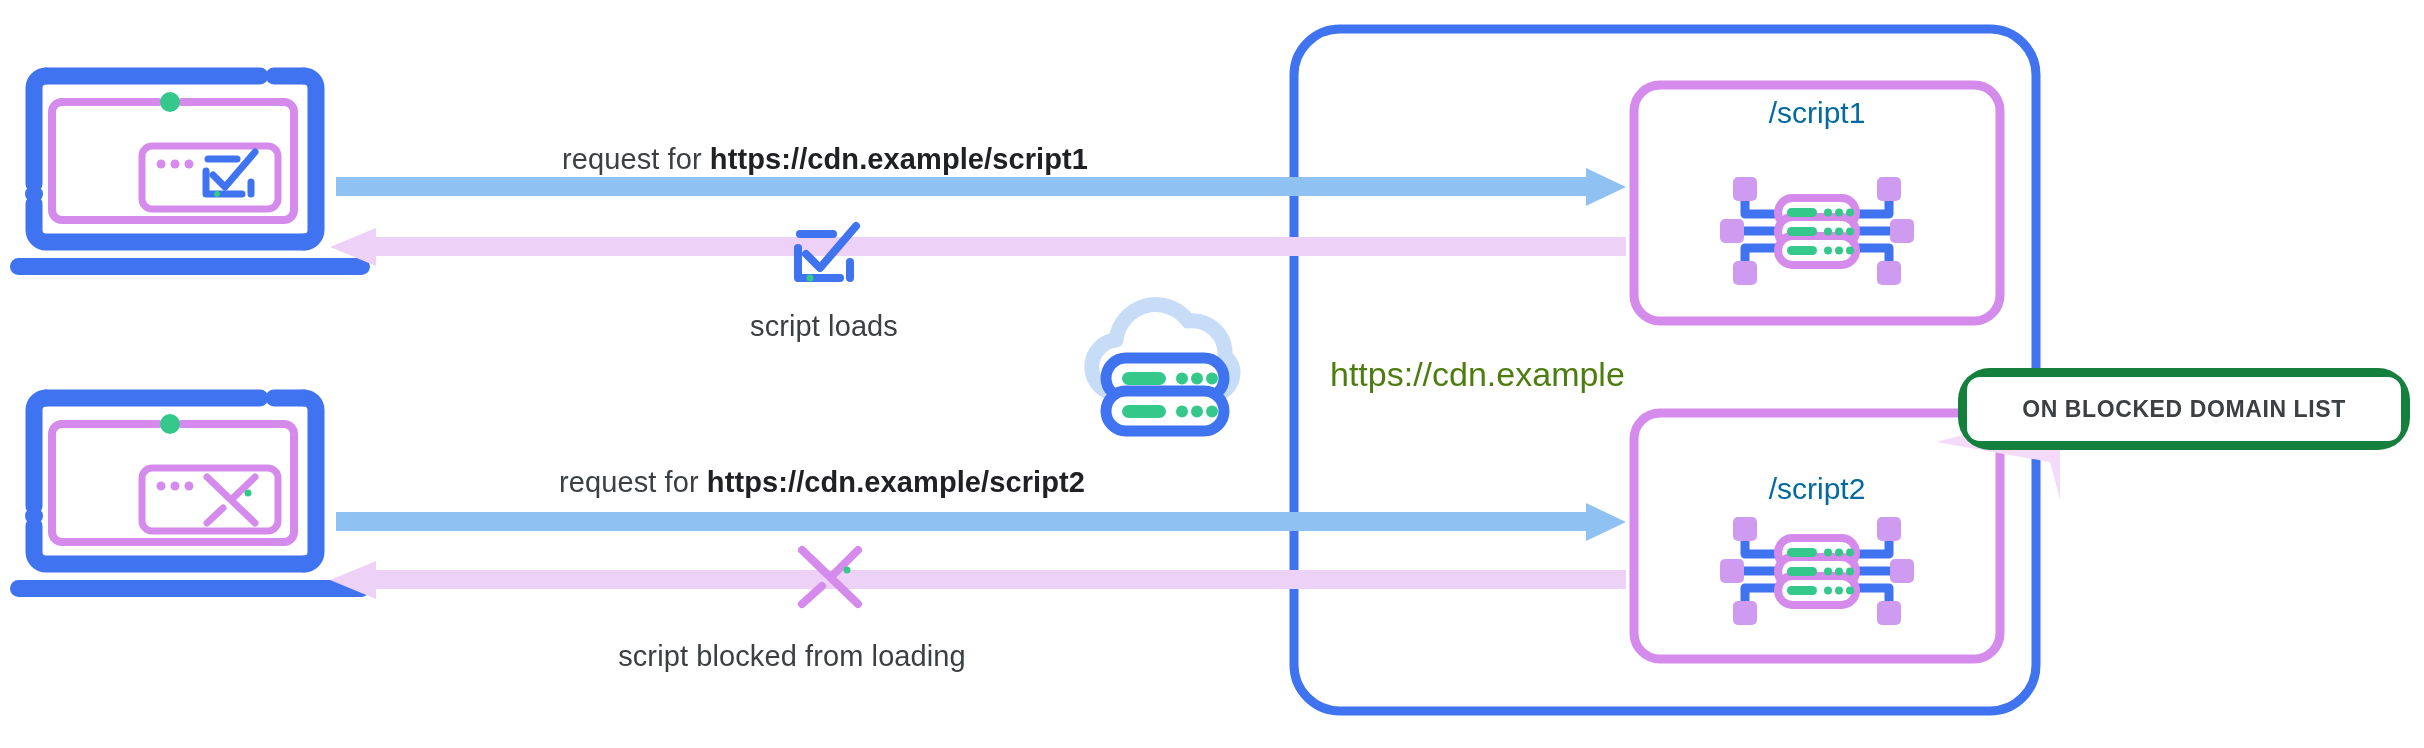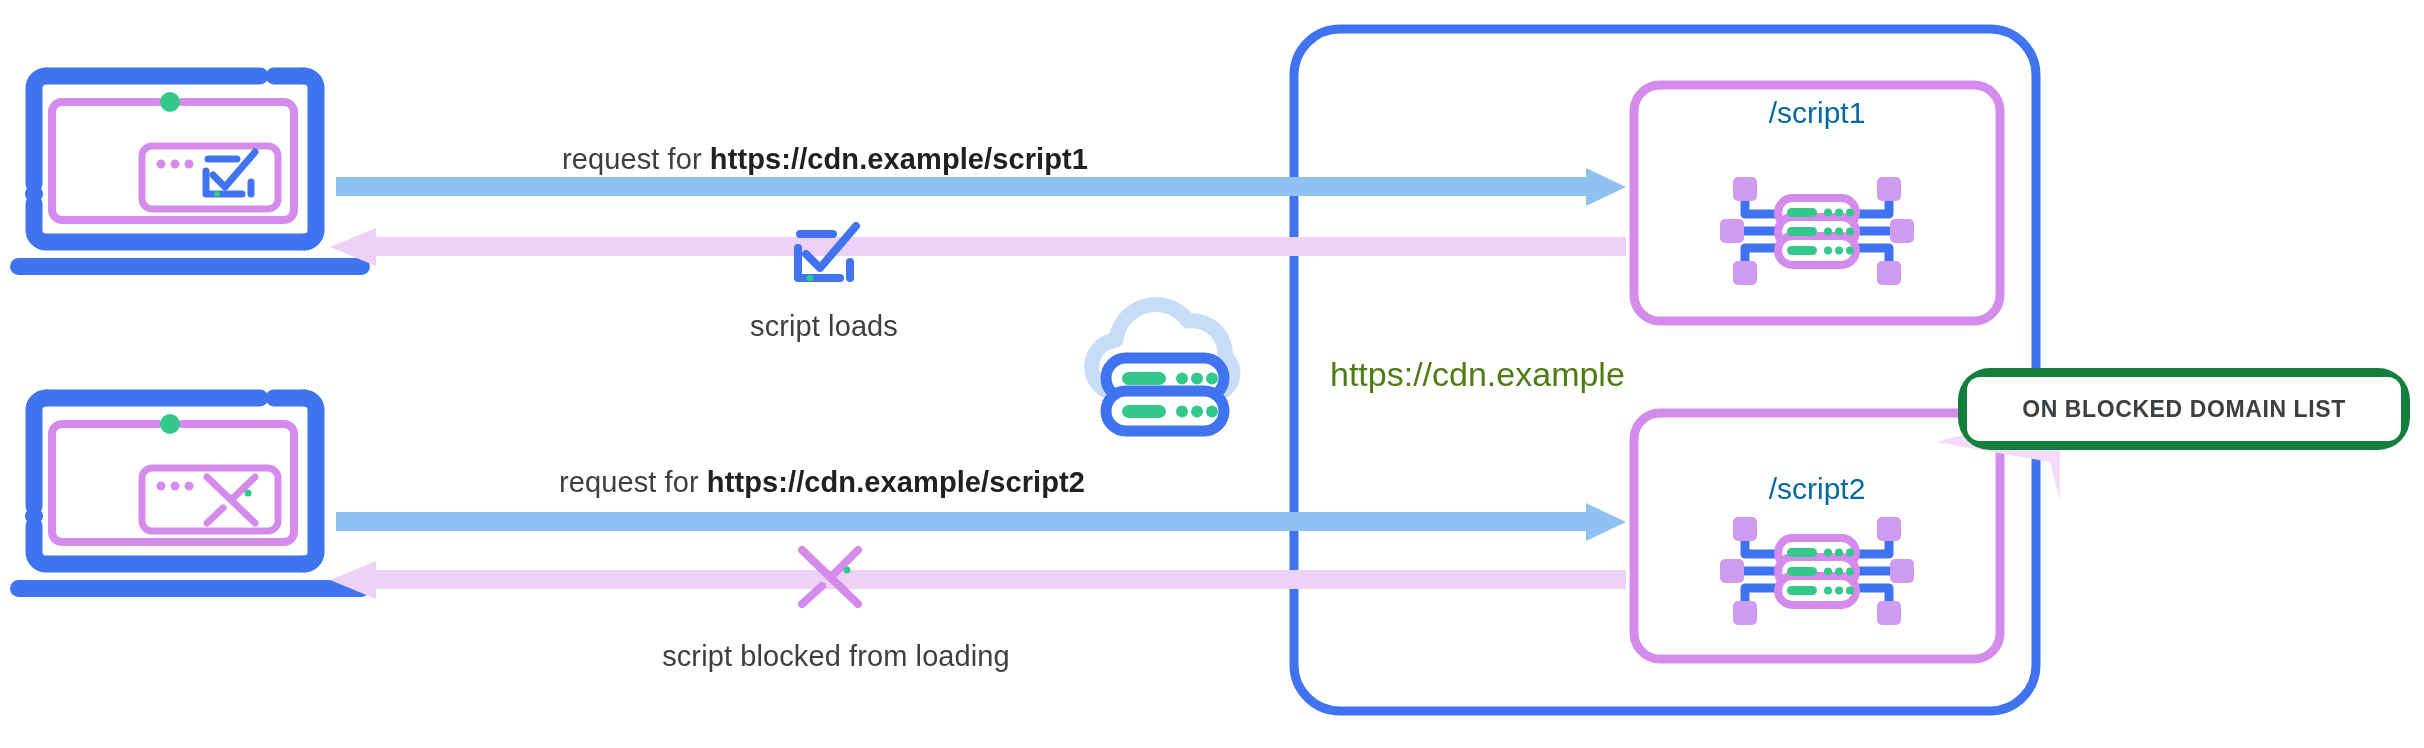--- a/index.html
+++ b/index.html
@@ -250,21 +250,21 @@
 
   <svg class="abs" style="left:790px;top:540px;" width="80" height="80" viewBox="0 0 80 80">
     <g fill="none" stroke="#d58bec" stroke-width="8" stroke-linecap="round" stroke-linejoin="round">
       <path d="M12 10 L68 64"></path>
       <path d="M68 10 L42 36"></path>
       <path d="M32 46 L12 64"></path>
     </g>
     <circle cx="57" cy="30" r="3.5" fill="#34c98a"></circle>
   </svg>
 
-  <div class="lbl lbl-center" style="left:836px;top:640px;">script blocked from loading</div>
+  <div class="lbl lbl-center" style="left:792px;top:640px;">script blocked from loading</div>
 
   <svg class="abs" style="left:1627px;top:406px;" width="380" height="260" viewBox="0 0 380 260">
     <rect x="7" y="7" width="366" height="246" rx="26" ry="26" fill="#ffffff" stroke="#d58bec" stroke-width="9"></rect>
   </svg>
   <div class="script-title" style="left:1817px;top:436px;margin-top:36px;">/script2</div>
 
   <svg class="abs" style="left:1720px;top:506px;" width="194" height="130" viewBox="0 0 194 130">
     <g fill="none" stroke="#3f73ef" stroke-width="9" stroke-linecap="round" stroke-linejoin="round">
       <path d="M25 25 L25 48 L62 48"></path>
       <path d="M169 25 L169 48 L132 48"></path>

